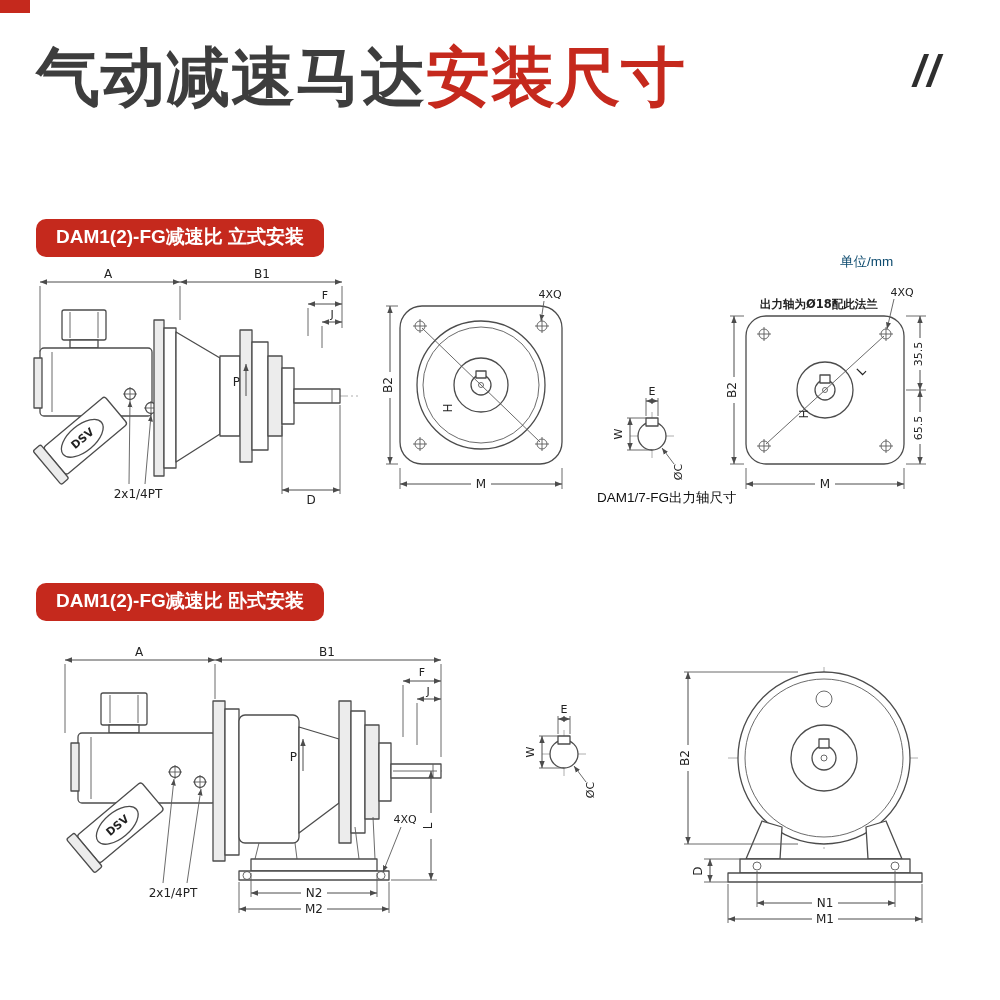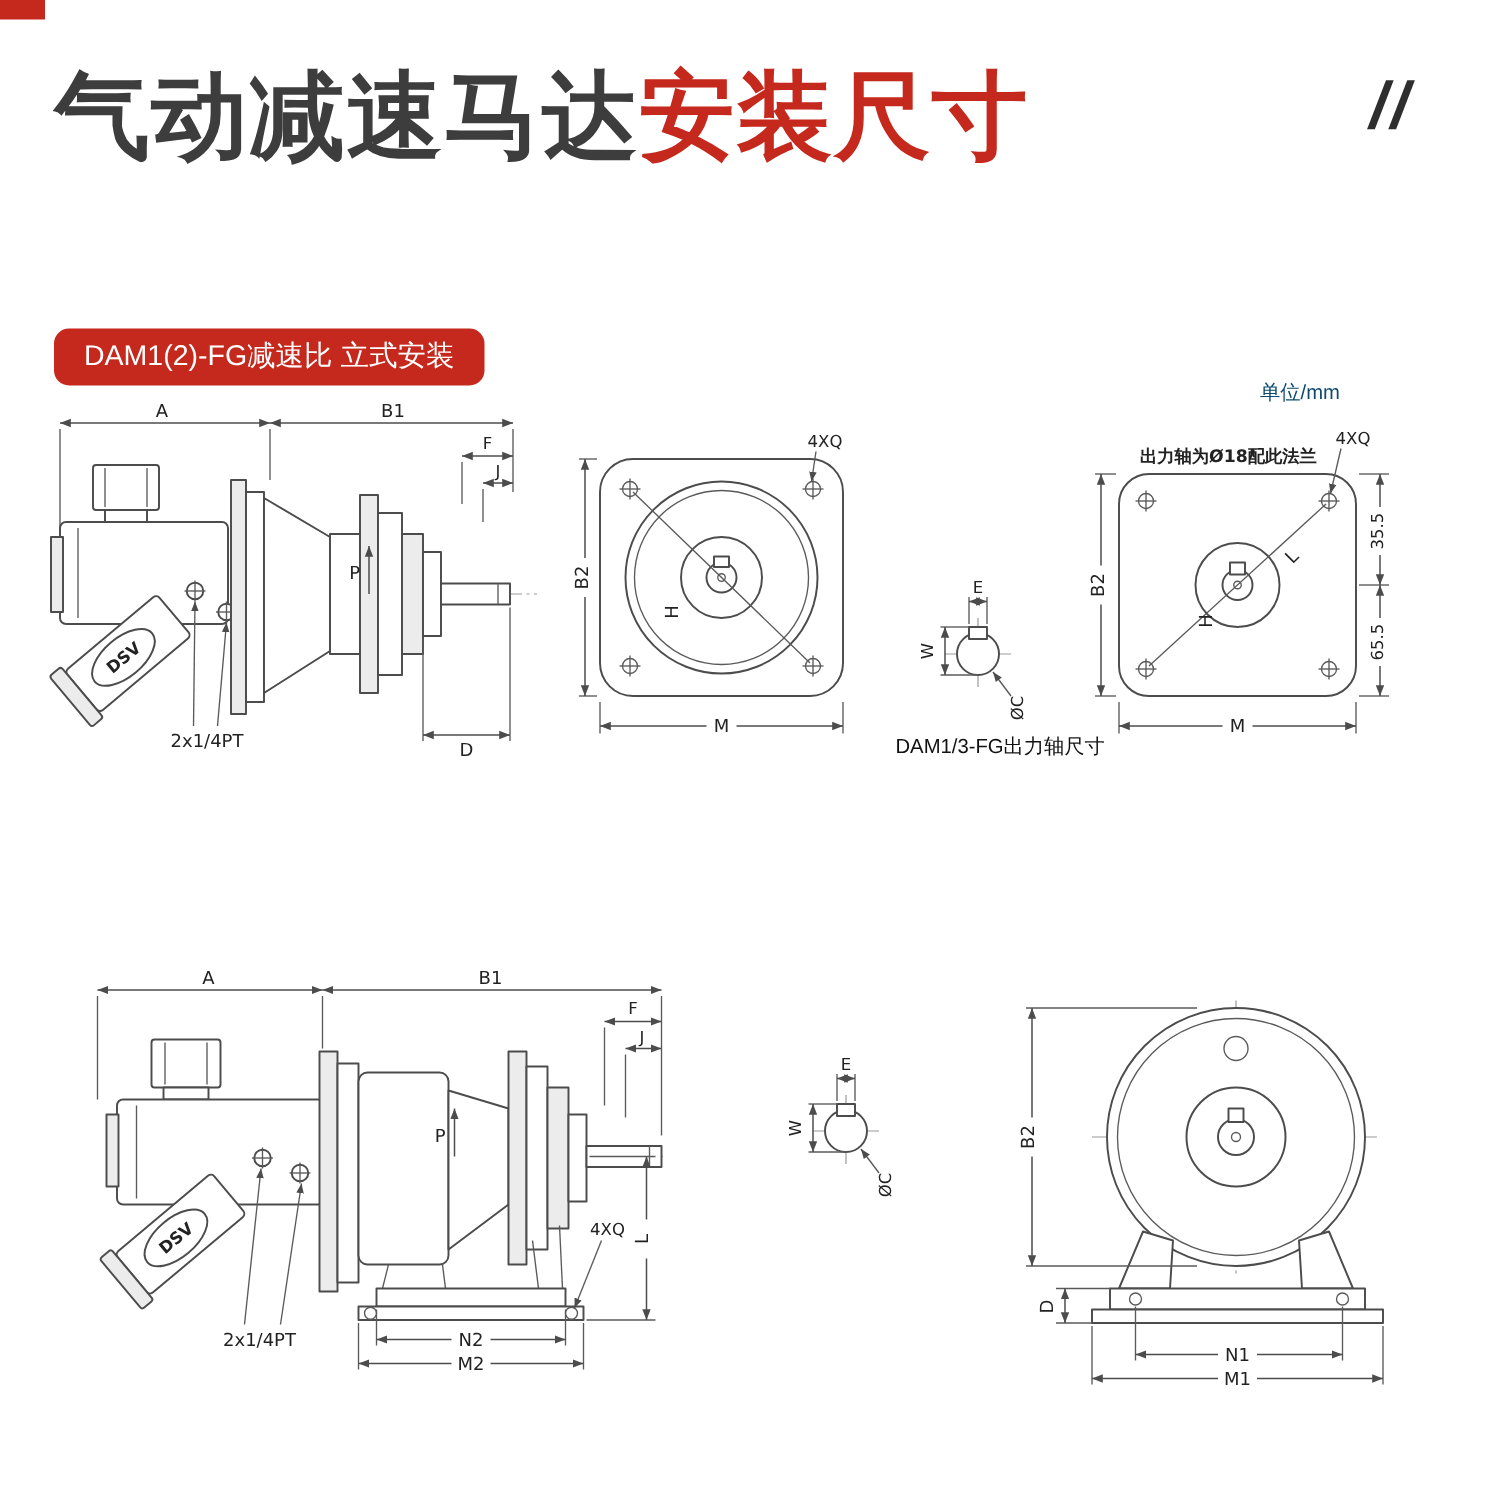--- a/index.html
+++ b/index.html
@@ -8,21 +8,21 @@
   body { width:1000px; height:1000px; position:relative; overflow:hidden;
          font-family:"Liberation Sans","DejaVu Sans",sans-serif; }
   .stage { position:absolute; left:0; top:0; width:1000px; height:1000px; background:#fff; }
   .corner { position:absolute; left:0; top:0; width:30px; height:13px; background:var(--accent); }
   .title { position:absolute; left:36px; top:34px; font-size:64px; font-weight:900;
            color:var(--ink); white-space:nowrap; letter-spacing:1px; }
   .title .red { color:var(--accent); }
   .slashes { position:absolute; left:913px; top:46px; font-size:44px; font-weight:800;
              color:#2e2e2e; font-style:italic; letter-spacing:2px; }
   .badge { position:absolute; background:var(--accent); color:#fff; font-size:19px;
-           font-weight:400; padding:5px 20px 7px; border-radius:10px; white-space:nowrap; }
+           font-weight:700; padding:5px 20px 7px; border-radius:10px; white-space:nowrap; }
   .unit { position:absolute; left:840px; top:253px; font-size:13.5px; color:#0c4a6e; }
   .caption { position:absolute; left:597px; top:489px; font-size:13.5px; color:#111; white-space:nowrap; }
   .drw { position:absolute; }
   svg { overflow:visible; }
   svg text { font-family:"DejaVu Sans","Liberation Sans",sans-serif; font-size:12px; fill:#222; }
   svg text.sm { font-size:11px; }
   svg text.note { font-size:11.5px; font-weight:600; }
   svg text.brand { font-size:11px; font-weight:700; }
   .p  { fill:#ffffff; stroke:#4c4c4c; stroke-width:1.3; stroke-linejoin:round; }
   .pg { fill:#ececec; stroke:#4c4c4c; stroke-width:1.3; stroke-linejoin:round; }
@@ -192,21 +192,21 @@
         <line class="tn" x1="52" y1="82" x2="27" y2="82"></line>
         <line class="dm" x1="30" y1="50" x2="30" y2="82" marker-start="url(#ae)" marker-end="url(#ae)"></line>
         <text transform="rotate(-90 22 66)" x="22" y="66" text-anchor="middle" class="sm">W</text>
       </g>
       <g>
         <line class="tn" x1="74" y1="96" x2="62" y2="80" marker-end="url(#ae)"></line>
         <text transform="rotate(-90 82 104)" x="82" y="104" text-anchor="middle" class="sm">ØC</text>
       </g>
     </svg>
   </div>
-  <div class="caption">DAM1/3-FG出力轴尺寸</div>
+  <div class="caption">DAM1/7-FG出力轴尺寸</div>
 
   <div class="drw" style="left:726px;top:282px;width:206px;height:226px">
     <svg viewBox="0 0 206 226">
       <text x="34" y="26" class="note">出力轴为Ø18配此法兰</text>
       <g>
         <rect class="p" x="20" y="34" width="158" height="148" rx="20"></rect>
         <circle class="p" cx="99" cy="108" r="28"></circle>
         <circle class="p" cx="99" cy="108" r="10"></circle>
         <rect class="p" x="94" y="93" width="10" height="8"></rect>
         <circle class="tn" cx="99" cy="108" r="2.5"></circle>
@@ -253,20 +253,21 @@
         <line class="dm" x1="194" y1="34" x2="194" y2="108" marker-start="url(#ae)" marker-end="url(#ae)"></line>
         <line class="dm" x1="194" y1="108" x2="194" y2="182" marker-start="url(#ae)" marker-end="url(#ae)"></line>
         <rect class="bk" x="187" y="56" width="14" height="32"></rect>
         <text transform="rotate(-90 196 72)" x="196" y="72" text-anchor="middle" class="sm">35.5</text>
         <rect class="bk" x="187" y="130" width="14" height="32"></rect>
         <text transform="rotate(-90 196 146)" x="196" y="146" text-anchor="middle" class="sm">65.5</text>
       </g>
     </svg>
   </div>
 
+  <div class="badge" style="left:36px;top:583px">DAM1(2)-FG减速比 卧式安装</div>
 
   <div class="drw" style="left:55px;top:645px;width:392px;height:285px">
     <svg viewBox="0 0 392 285">
       <path class="cl" d="M210,126 H390"></path>
       <g>
         <line class="tn" x1="10" y1="19" x2="10" y2="88"></line>
         <line class="tn" x1="160" y1="19" x2="160" y2="54"></line>
         <line class="tn" x1="386" y1="19" x2="386" y2="112"></line>
         <line class="dm" x1="10" y1="15" x2="160" y2="15" marker-start="url(#ae)" marker-end="url(#ae)"></line>
         <line class="dm" x1="160" y1="15" x2="386" y2="15" marker-start="url(#ae)" marker-end="url(#ae)"></line>

